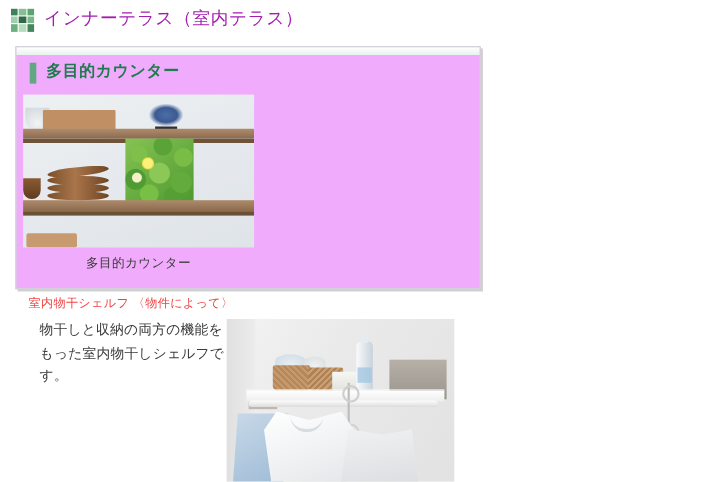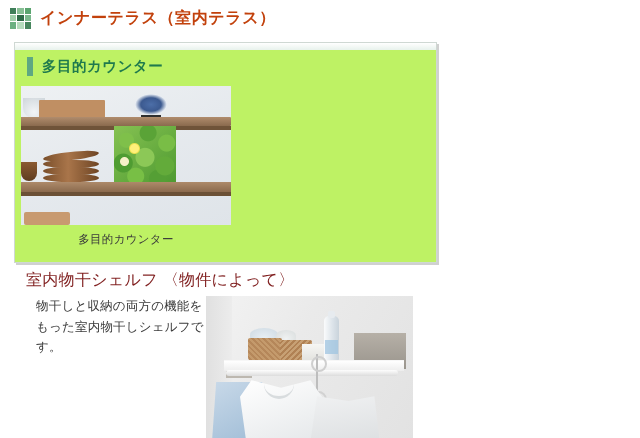--- a/index.html
+++ b/index.html
@@ -34,38 +34,39 @@
     margin-right: 9px;
     flex: none;
   }
   .grid-icon i {
     display: block;
     width: 100%;
     height: 100%;
   }
   .page-title {
     font-size: 16px;
-    font-weight: bold;
+    font-weight: normal;
     letter-spacing: 0.6px;
-    color: #c2410c;
+    color: #a21caf;
     white-space: nowrap;
     line-height: 1;
   }
 
   
   .card {
     position: absolute;
     left: 14px;
     top: 42px;
     width: 423px;
     height: 221px;
     box-sizing: border-box;
     border: 1px solid #cfd8d3;
-    background: #bef264;
+    background: #f0abfc;
     box-shadow: 2px 2px 0 0 rgba(120,120,120,0.35);
+    font-family: Liberation Mono, monospace;
   }
   .card-topband {
     height: 7px;
     background: linear-gradient(to bottom, #ffffff, #e8f2ec);
   }
 
   .sub-title-row {
     display: flex;
     align-items: center;
     padding: 7px 0 0 12px;
@@ -236,22 +237,22 @@
   }
 
   
   .section2 {
     position: absolute;
     left: 14px;
     top: 270px;
     width: 612px;
   }
   .section2-title {
-    font-size: 16px;
-    color: #7f1d1d;
+    font-size: 11px;
+    color: #ef4444;
     letter-spacing: 0.3px;
     padding-left: 12px;
     line-height: 1.2;
   }
   .section2-body {
     display: flex;
     margin-top: 7px;
   }
   .section2-text {
     width: 192px;

